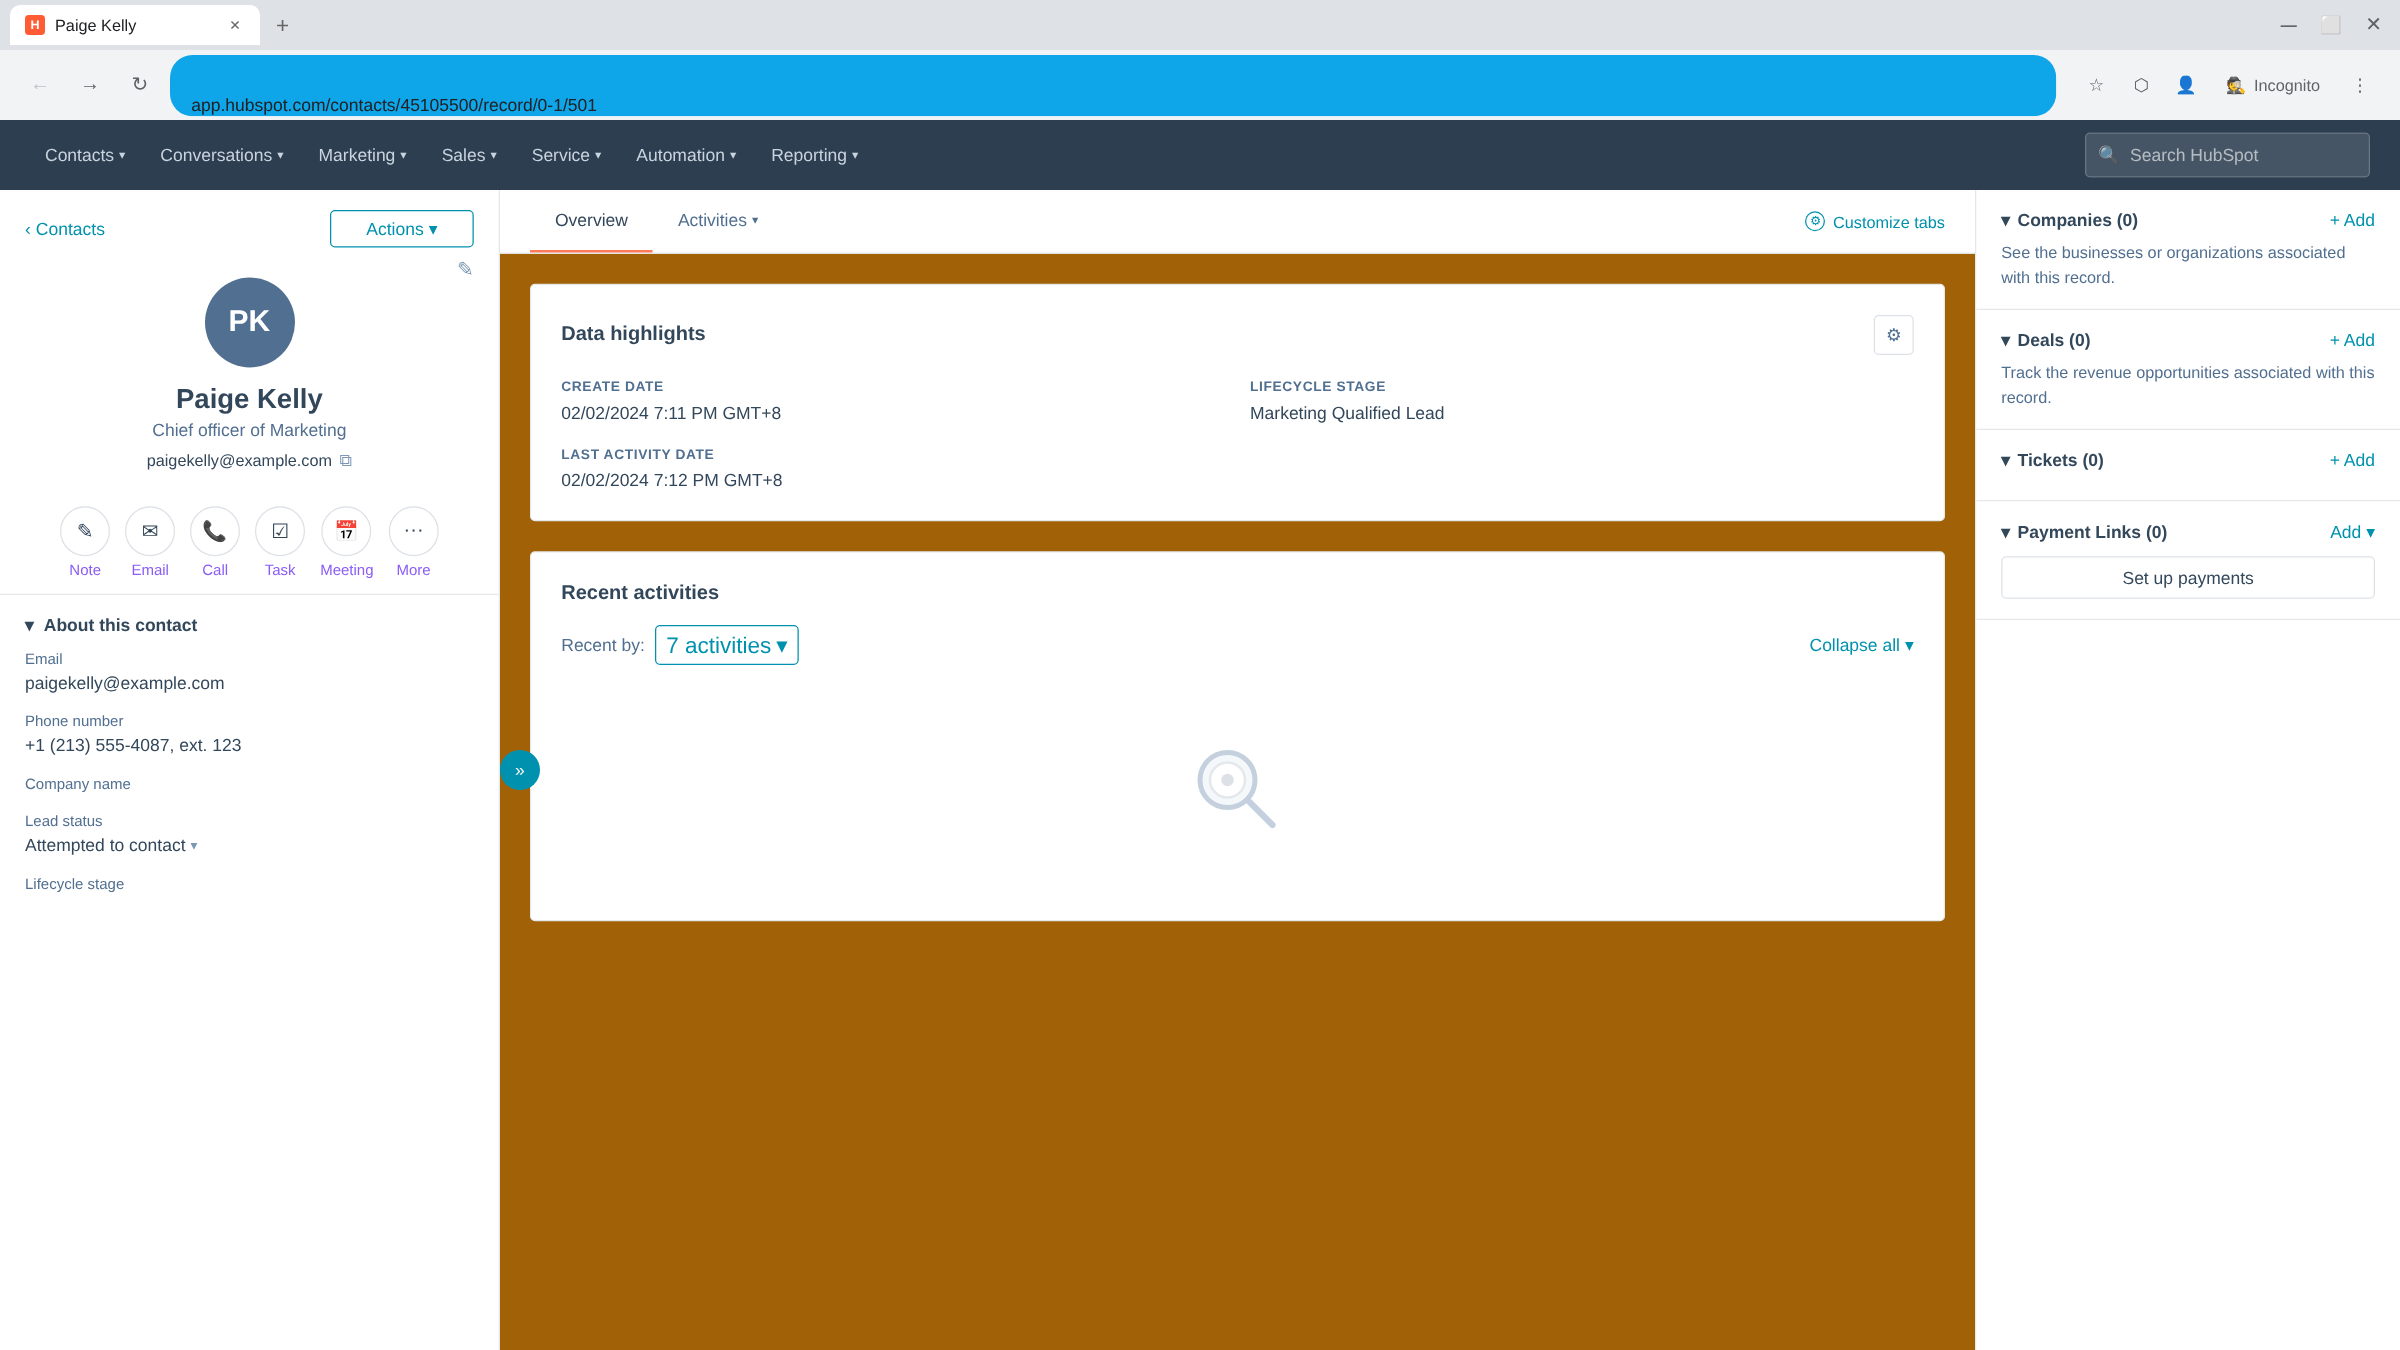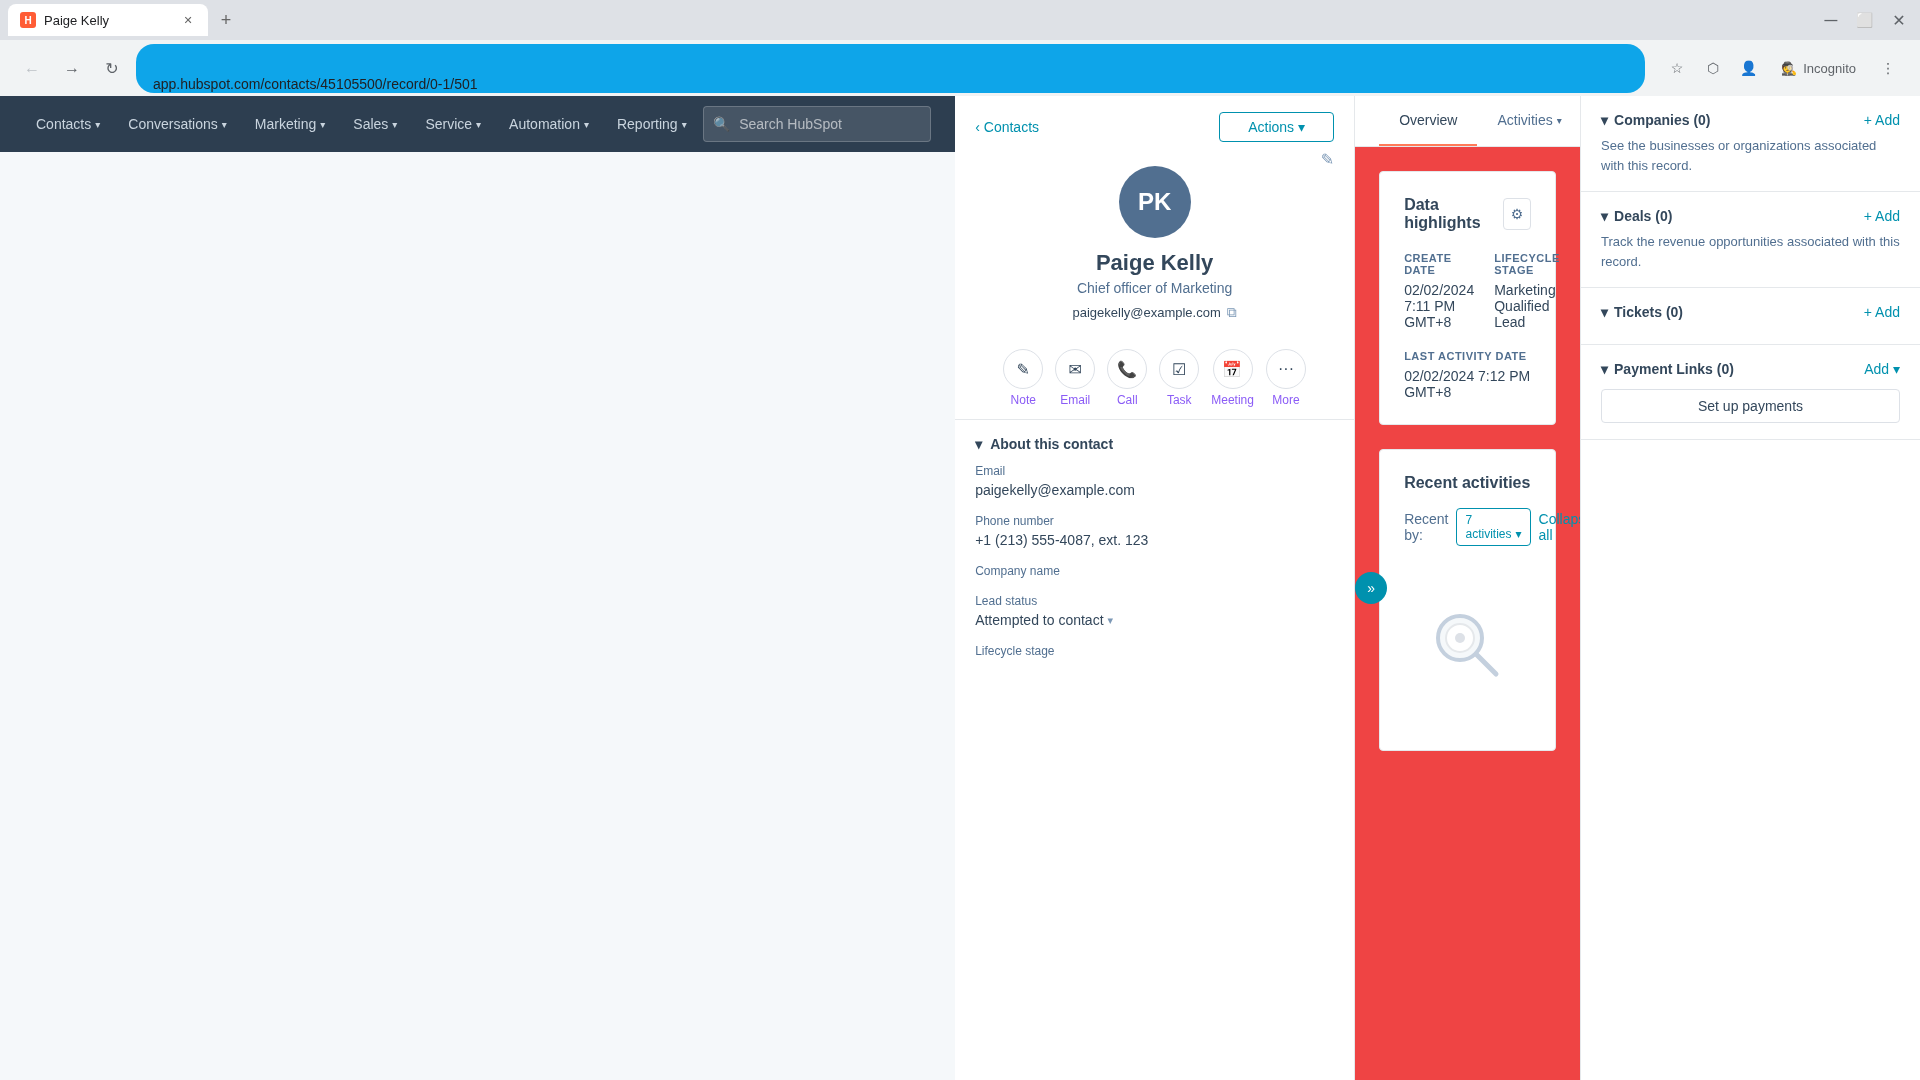--- a/index.html
+++ b/index.html
@@ -15,21 +15,21 @@
     .browser-controls { height: 56px; background: #f1f3f4; display: flex; align-items: center; padding: 0 16px; gap: 8px; }
     .nav-btn { width: 32px; height: 32px; border-radius: 50%; border: none; background: transparent; cursor: pointer; display: flex; align-items: center; justify-content: center; color: #5f6368; font-size: 16px; }
     .nav-btn.disabled { color: #bdc1c6; cursor: default; }
     .address-bar { flex: 1; height: 49px; background: #0ea5e9; border-radius: 18px; display: flex; align-items: flex-end; padding: 0 16px; font-size: 14px; color: #202124; border: 1px solid transparent; }
     .address-bar-text { flex: 1; font-size: 14px; color: #202124; }
     .browser-actions { display: flex; align-items: center; gap: 4px; margin-left: 8px; }
     .browser-action-btn { width: 32px; height: 32px; border-radius: 50%; border: none; background: transparent; cursor: pointer; display: flex; align-items: center; justify-content: center; color: #5f6368; font-size: 14px; }
     .incognito-badge { background: #f1f3f4; border-radius: 16px; padding: 4px 12px; font-size: 13px; color: #5f6368; display: flex; align-items: center; gap: 6px; }
 
     
-    .app { height: calc(1080px - 96px); display: flex; }
+    .app { height: calc(1080px - 96px); display: flex; flex-direction: column; }
 
     
     .top-nav { background: #2d3e50; height: 56px; display: flex; align-items: center; padding: 0 24px; gap: 4px; }
     .nav-item { color: #c9d4de; padding: 8px 12px; border-radius: 4px; cursor: pointer; font-size: 14px; display: flex; align-items: center; gap: 4px; white-space: nowrap; }
     .nav-chevron { font-size: 10px; }
     .nav-search { margin-left: auto; display: flex; align-items: center; }
     .search-box { background: rgba(255,255,255,0.12); border: 1px solid rgba(255,255,255,0.2); border-radius: 4px; height: 36px; display: flex; align-items: center; padding: 0 10px; gap: 8px; min-width: 220px; }
     .search-box input { background: transparent; border: none; outline: none; color: white; font-size: 14px; flex: 1; }
     .search-box input::placeholder { color: rgba(255,255,255,0.6); }
     .search-icon-svg { color: rgba(255,255,255,0.7); font-size: 14px; }
@@ -66,21 +66,21 @@
     .field-value { font-size: 14px; color: #33475b; }
     .field-value.dropdown { display: flex; align-items: center; gap: 4px; cursor: pointer; }
     .field-value.dropdown .dropdown-arrow { color: #7c98b6; font-size: 11px; }
 
     
     .left-sidebar::-webkit-scrollbar { width: 6px; }
     .left-sidebar::-webkit-scrollbar-track { background: transparent; }
     .left-sidebar::-webkit-scrollbar-thumb { background: #c4d0de; border-radius: 3px; }
 
     
-    .center-panel { flex: 1; background: #ef4444; overflow-y: auto; }
+    .center-panel { flex: 1; background: #a16207; overflow-y: auto; }
     .center-panel::-webkit-scrollbar { width: 8px; }
     .center-panel::-webkit-scrollbar-track { background: #e5e8eb; }
     .center-panel::-webkit-scrollbar-thumb { background: #c4d0de; border-radius: 3px; }
 
     .tabs-bar { background: white; border-bottom: 1px solid #e5e8eb; display: flex; align-items: center; padding: 0 24px; position: sticky; top: 0; z-index: 10; }
     .tab { padding: 16px 20px; font-size: 14px; color: #516f90; cursor: pointer; border-bottom: 2px solid transparent; }
     .tab.active { color: #33475b; border-bottom-color: #ff7a59; font-weight: 500; }
     .activities-tab { display: flex; align-items: center; gap: 4px; }
     .tab-dropdown-icon { font-size: 10px; }
 
@@ -98,21 +98,21 @@
     .highlight-item { }
     .highlight-label { font-size: 11px; font-weight: 600; color: #516f90; text-transform: uppercase; letter-spacing: 0.5px; margin-bottom: 6px; }
     .highlight-value { font-size: 14px; color: #33475b; }
     .highlight-item.full-width { grid-column: 1 / -1; }
 
     
     .recent-activities { background: white; border-radius: 4px; border: 1px solid #e5e8eb; padding: 24px; }
     .activities-header { display: flex; align-items: center; justify-content: space-between; margin-bottom: 16px; }
     .filter-row { display: flex; align-items: center; gap: 8px; }
     .filter-label { font-size: 14px; color: #516f90; }
-    .filter-btn { display: flex; align-items: flex-end; gap: 4px; color: #0091ae; font-size: 12px; cursor: pointer; padding: 4px 8px; border: 1px solid #0091ae; border-radius: 4px; }
+    .filter-btn { display: flex; align-items: flex-end; gap: 4px; color: #0091ae; font-size: 18px; cursor: pointer; padding: 4px 8px; border: 1px solid #0091ae; border-radius: 4px; }
     .collapse-btn { color: #0091ae; font-size: 14px; cursor: pointer; display: flex; align-items: center; gap: 4px; }
 
     .empty-state { display: flex; flex-direction: column; align-items: center; justify-content: center; padding: 40px; }
     .magnifier-svg { width: 80px; height: 80px; }
 
     
     .right-panel { width: 340px; background: white; border-left: 1px solid #e5e8eb; overflow-y: auto; flex-shrink: 0; }
     .right-panel::-webkit-scrollbar { width: 8px; }
     .right-panel::-webkit-scrollbar-track { background: #e5e8eb; }
     .right-panel::-webkit-scrollbar-thumb { background: #c4d0de; border-radius: 3px; }

